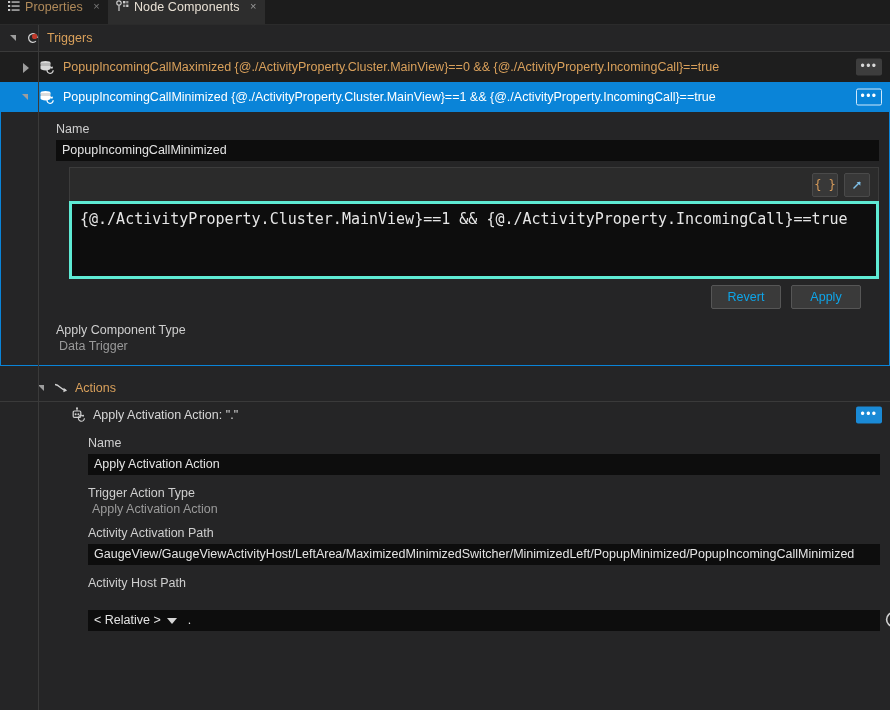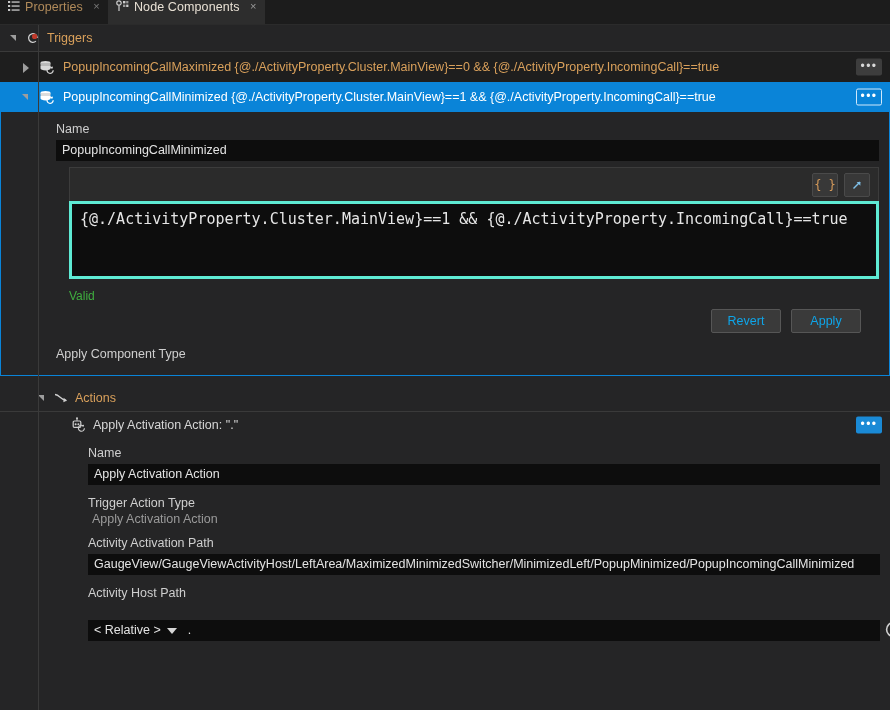--- a/index.html
+++ b/index.html
@@ -278,28 +278,28 @@
               <svg width="12" height="12" viewBox="0 0 12 12">
                 <line x1="2.5" y1="9.5" x2="9" y2="3" stroke="#7fbfe8" stroke-width="1.4"></line>
                 <path d="M5.6 3h3.8v3.8z" fill="#7fbfe8"></path>
               </svg>
             </span>
           </div>
         </div>
         <div class="expr-area">{@./ActivityProperty.Cluster.MainView}==1 &amp;&amp; {@./ActivityProperty.IncomingCall}==true</div>
       </div>
 
-      <div class="valid-txt">Valid</div>
 
       <div class="btnrow">
         <div class="btn">Revert</div>
         <div class="btn">Apply</div>
       </div>
 
       <div class="fld-label" style="padding-top:14px;padding-bottom:2px;">Apply Component Type</div>
+      <div class="sub-value lvl1">Data Trigger</div>
     </div>
 
     <div class="section-head actions" style="margin-top:9px;">
       <span class="twisty open"></span>
       <span class="ico">
         <svg width="14" height="12" viewBox="0 0 14 12">
           <path d="M1 2.5c4.5 0 6.5 6 11.2 6" fill="none" stroke="#d0d0d0" stroke-width="1.3"></path>
           <path d="M9.6 5.8l3.4 2.7-3.6 1.8z" fill="#d0d0d0"></path>
         </svg>
       </span>

